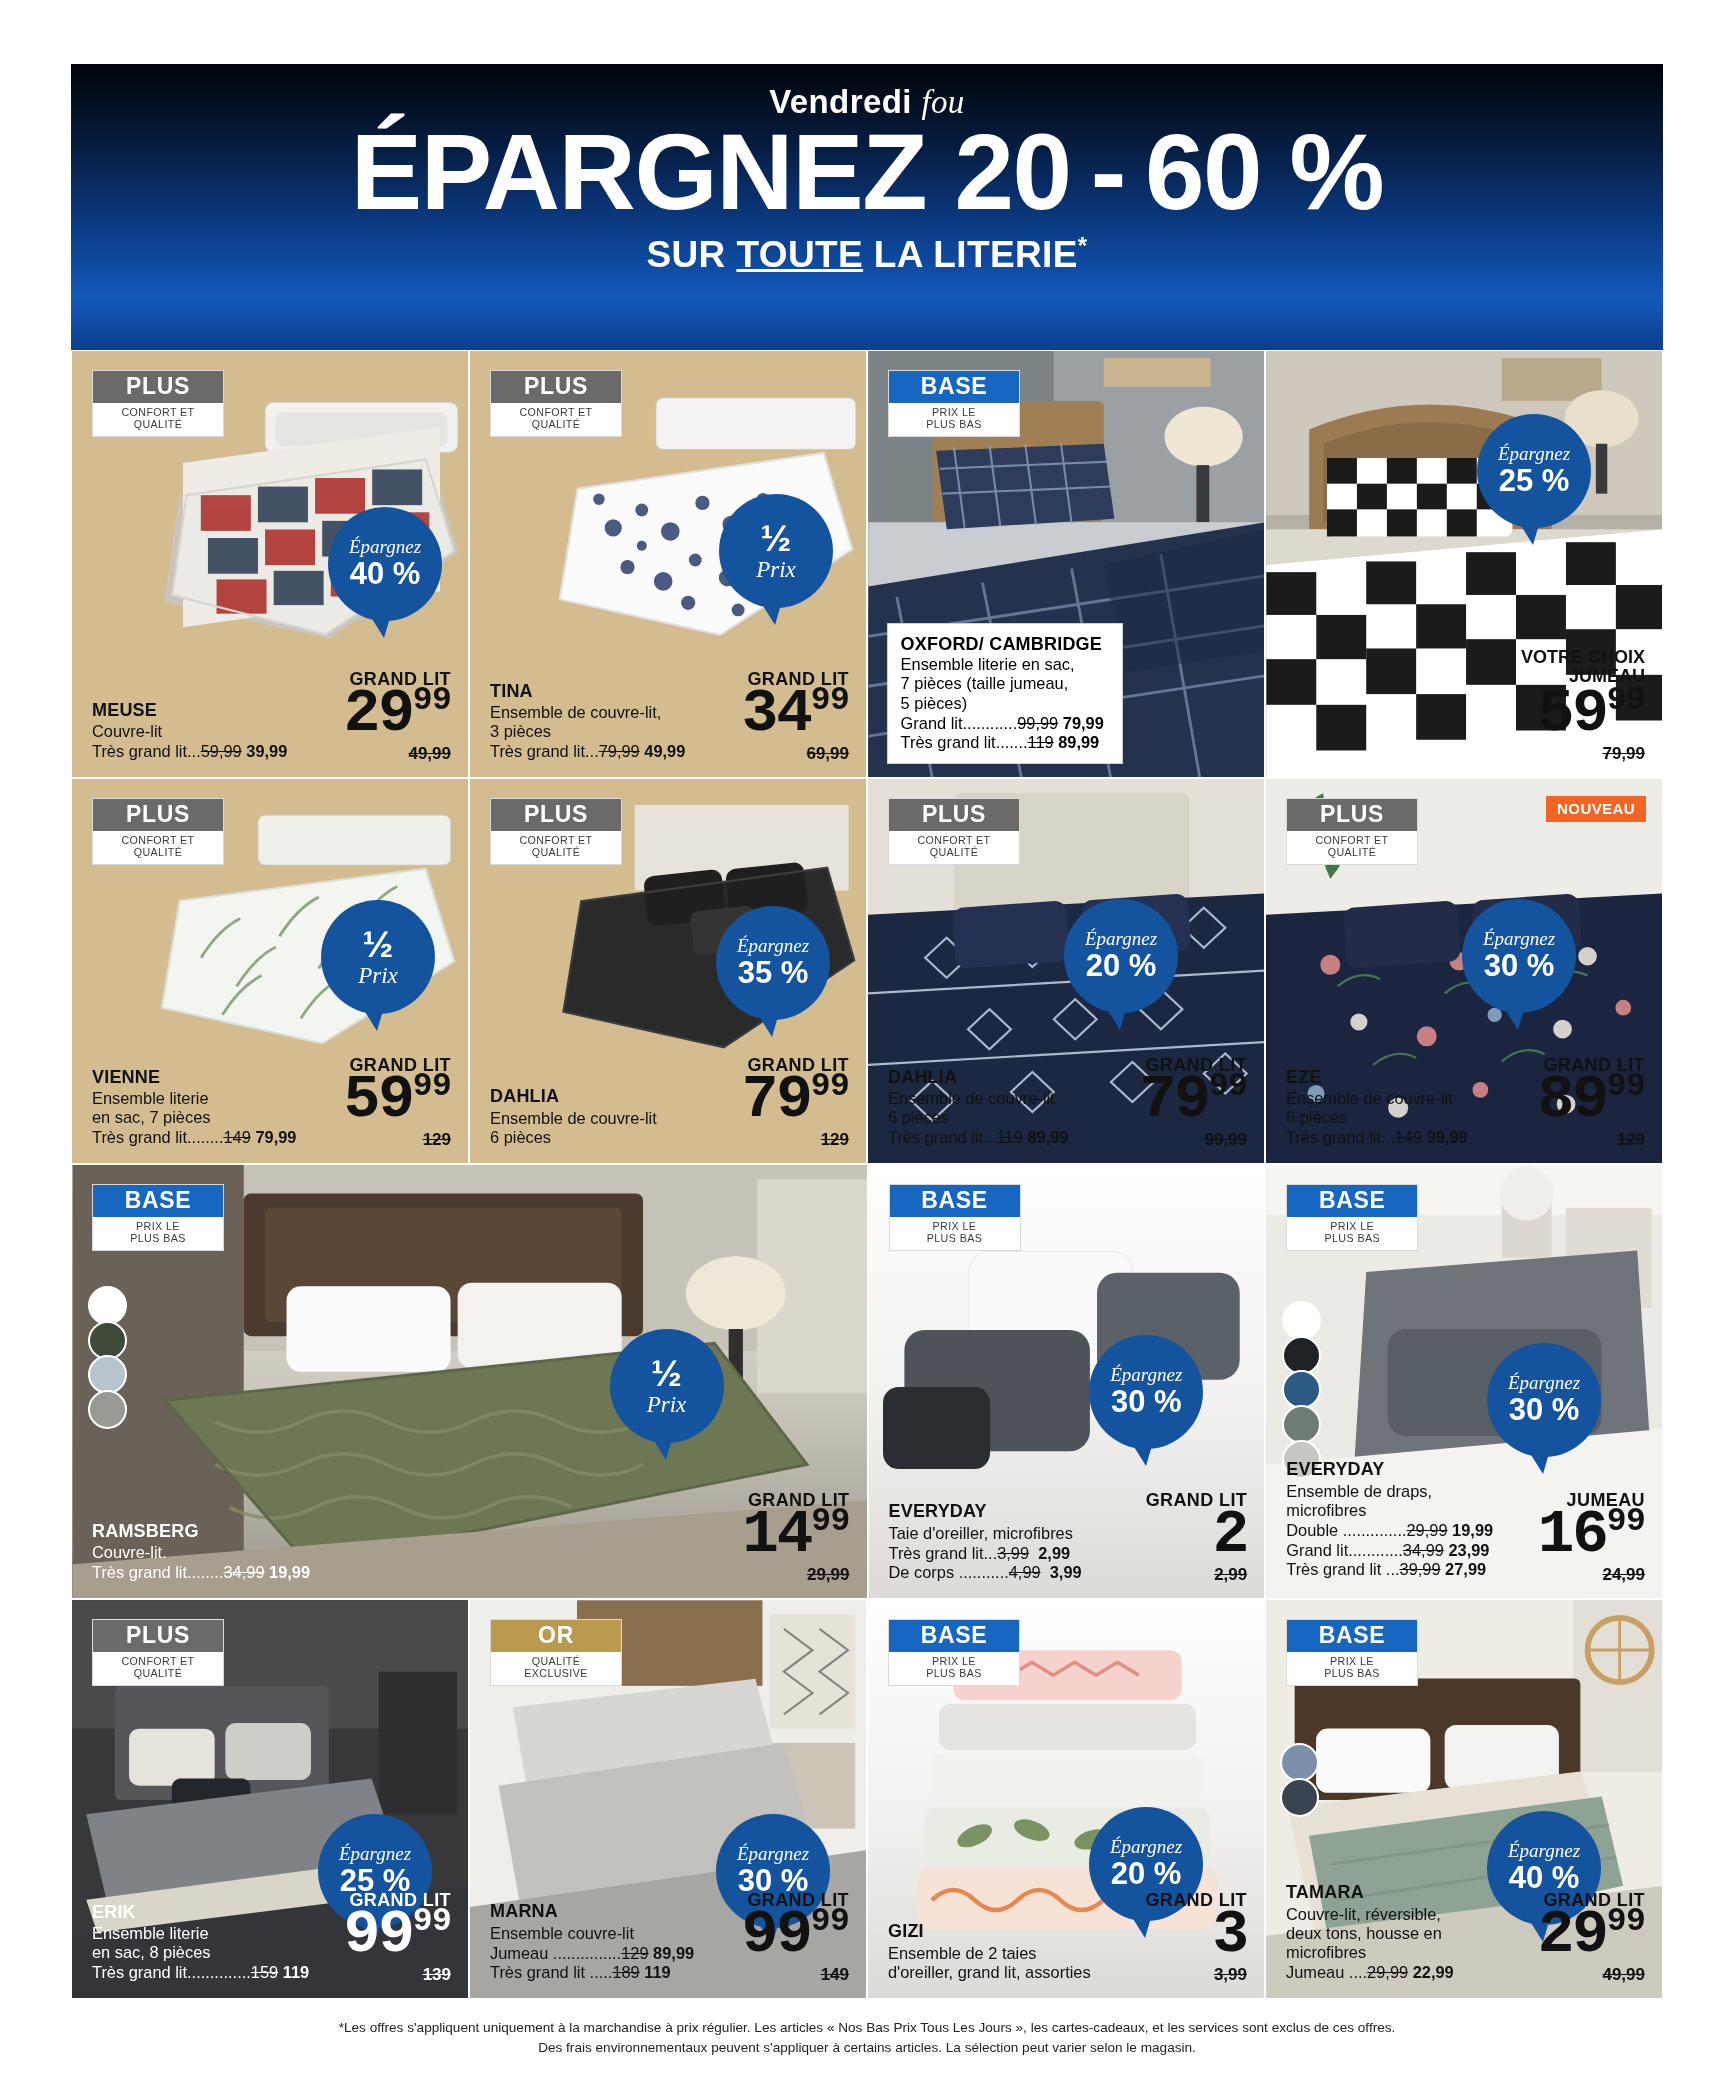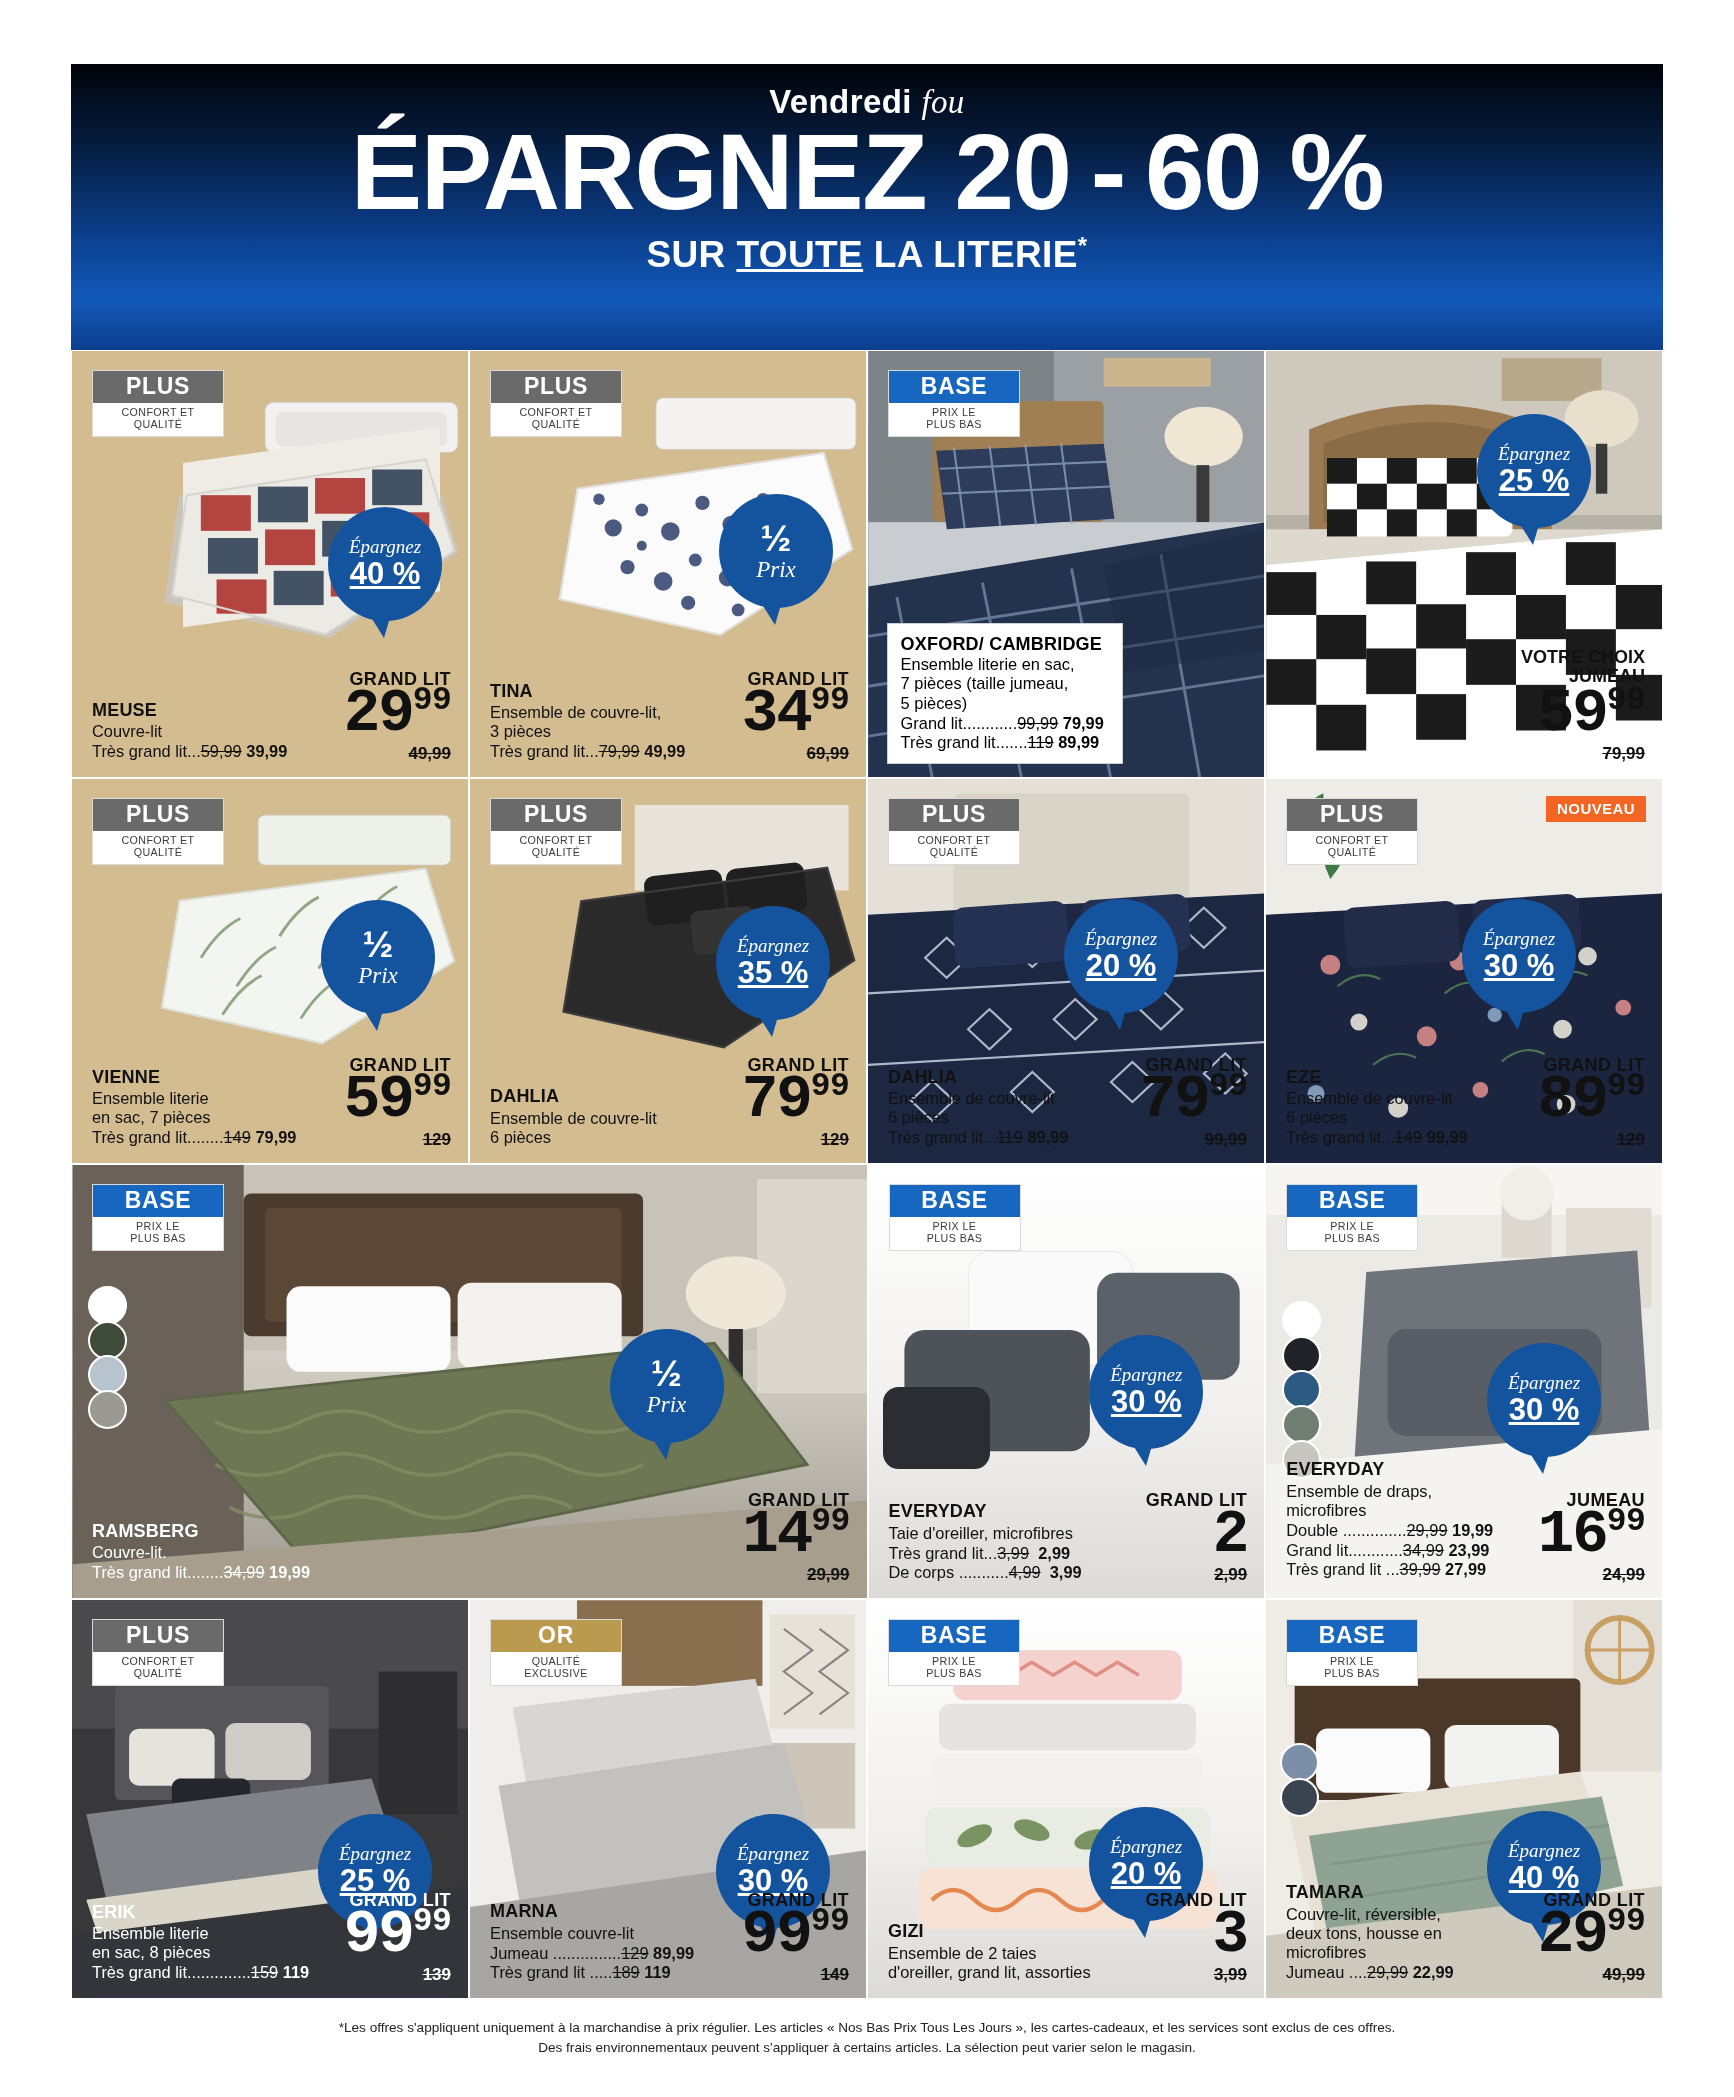--- a/index.html
+++ b/index.html
@@ -132,21 +132,21 @@
     content: "";
     position: absolute;
     bottom: -17px; left: 50%;
     margin-left: -15.7px;
     width: 0; height: 0;
     border-left: 15.7px solid transparent;
     border-right: 7.1px solid transparent;
     border-top: 24px solid #14539e;
   }
   .bubble .b-small { font-size: 19px; font-style: italic; font-family: "Liberation Serif", serif; }
-  .bubble .b-big { font-size: 31px; font-weight: bold; margin-top: 1.4px; text-decoration: underline; }
+  .bubble .b-big { font-size: 31px; font-weight: bold; margin-top: 1.4px; }
   .bubble.half .b-frac { font-size: 37px; font-weight: bold; }
   .bubble.half .b-prix { font-size: 23px; font-style: italic; font-family: "Liberation Serif", serif; margin-top: -1.4px; }
 
   
   .pinfo {
     position: absolute;
     left: 20px; bottom: 15.7px;
     z-index: 8;
     color: #111;
   }

